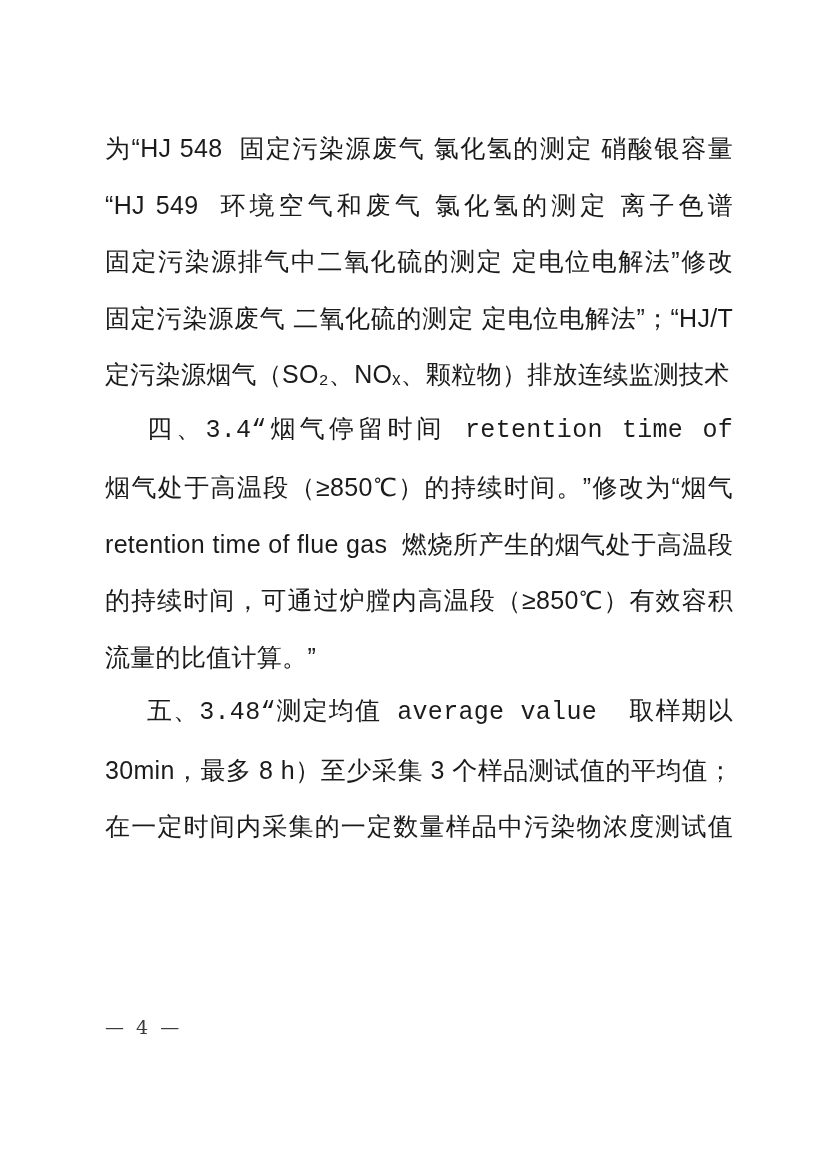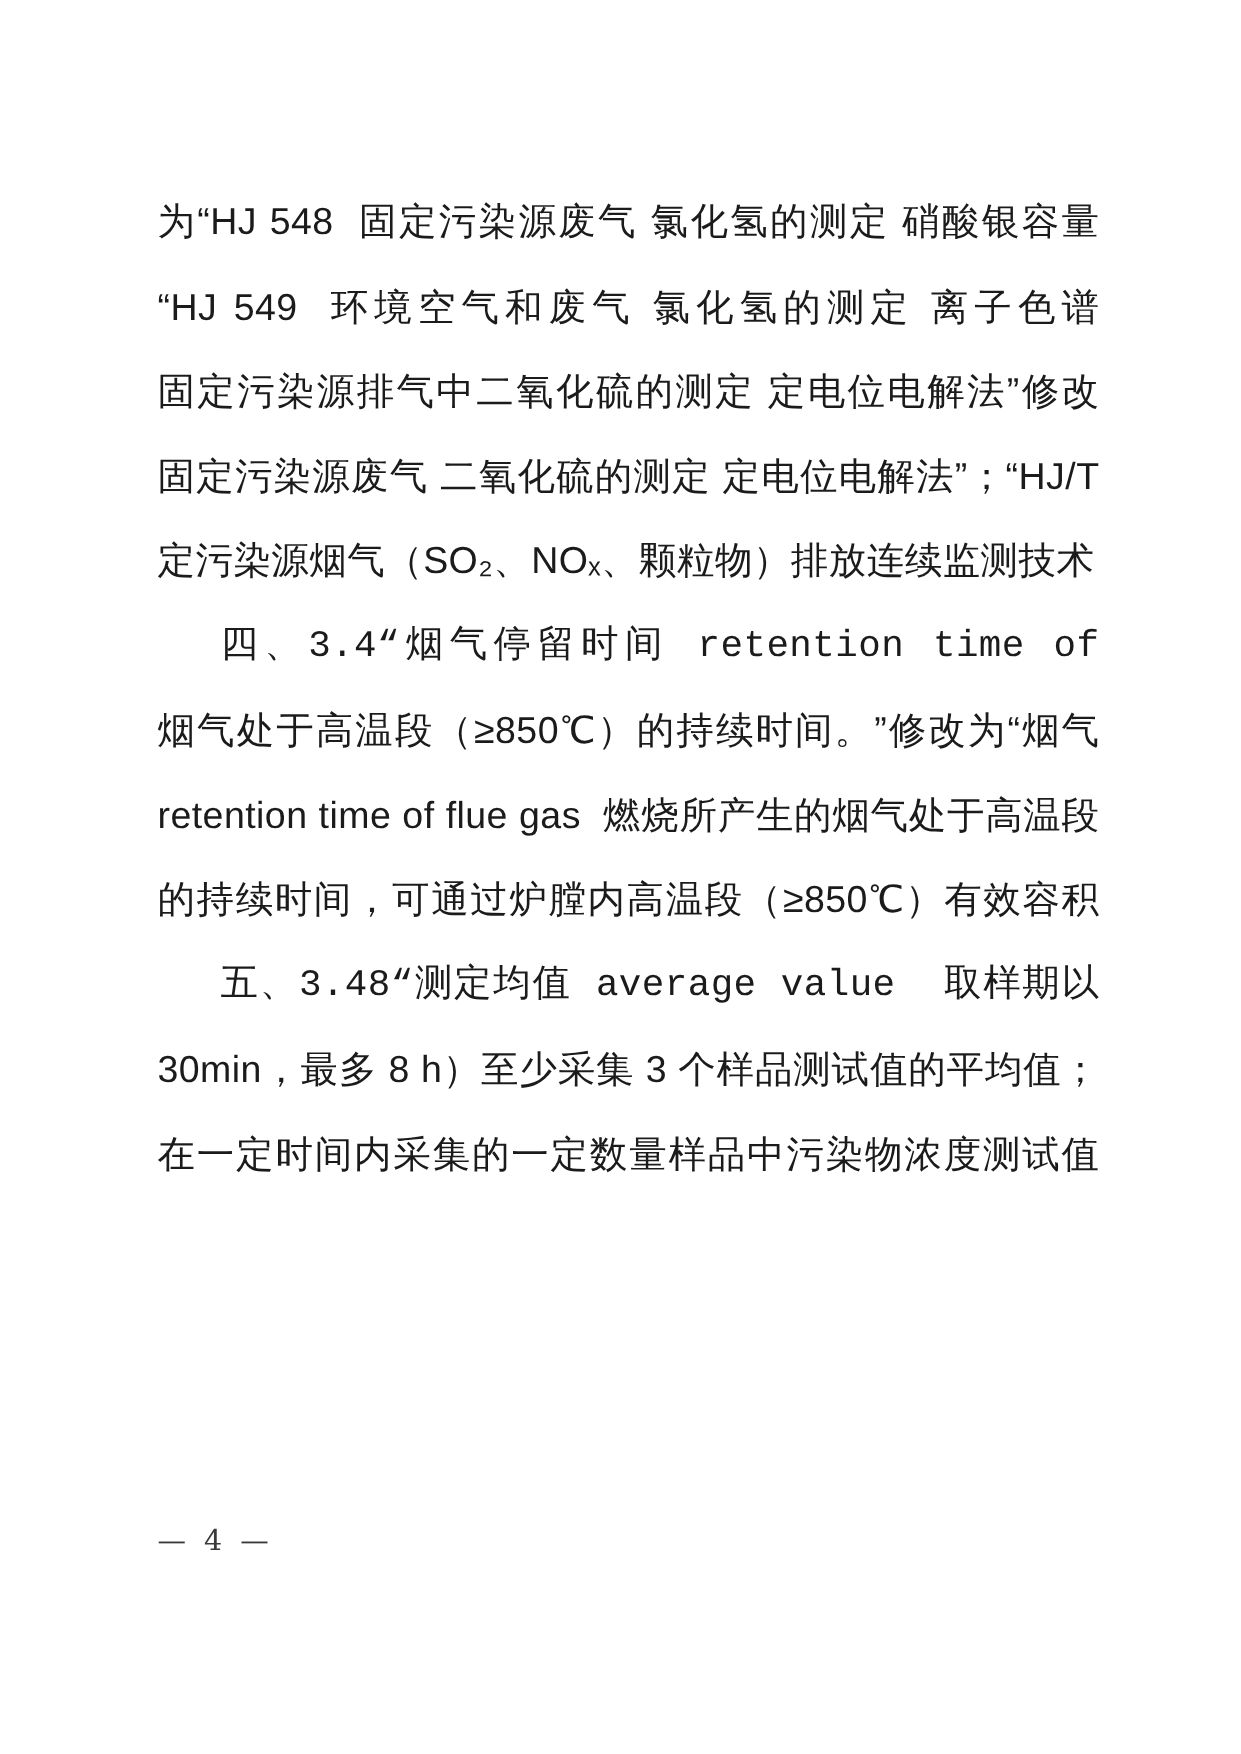--- a/index.html
+++ b/index.html
@@ -63,18 +63,19 @@
   <div class="text-block">
     <div class="line">为“HJ 548  固定污染源废气 氯化氢的测定 硝酸银容量法”；“HJ</div>
     <div class="line">“HJ 549  环境空气和废气 氯化氢的测定 离子色谱法”；“HJ/T 57</div>
     <div class="line">固定污染源排气中二氧化硫的测定 定电位电解法”修改为“HJ 57</div>
     <div class="line">固定污染源废气 二氧化硫的测定 定电位电解法”；“HJ/T 41  固定</div>
     <div class="line flush">定污染源烟气（SO₂、NOₓ、颗粒物）排放连续监测技术规范”。</div>
     <div class="line indent">四、3.4“烟气停留时间 retention time of flue gas 燃烧所产生的</div>
     <div class="line">烟气处于高温段（≥850℃）的持续时间。”修改为“烟气停留时间</div>
     <div class="line">retention time of flue gas  燃烧所产生的烟气处于高温段（≥740℃）</div>
     <div class="line">的持续时间，可通过炉膛内高温段（≥850℃）有效容积与炉膛烟气</div>
+    <div class="line flush">流量的比值计算。”</div>
     <div class="line indent">五、3.48“测定均值 average value  取样期以等时间间隔（最少</div>
     <div class="line">30min，最多 8 h）至少采集 3 个样品测试值的平均值；二噁英类的</div>
     <div class="line">在一定时间内采集的一定数量样品中污染物浓度测试值的算术平均</div>
   </div>
   <div class="footer">— 4 —</div>
 </div>
 
 </body></html>

